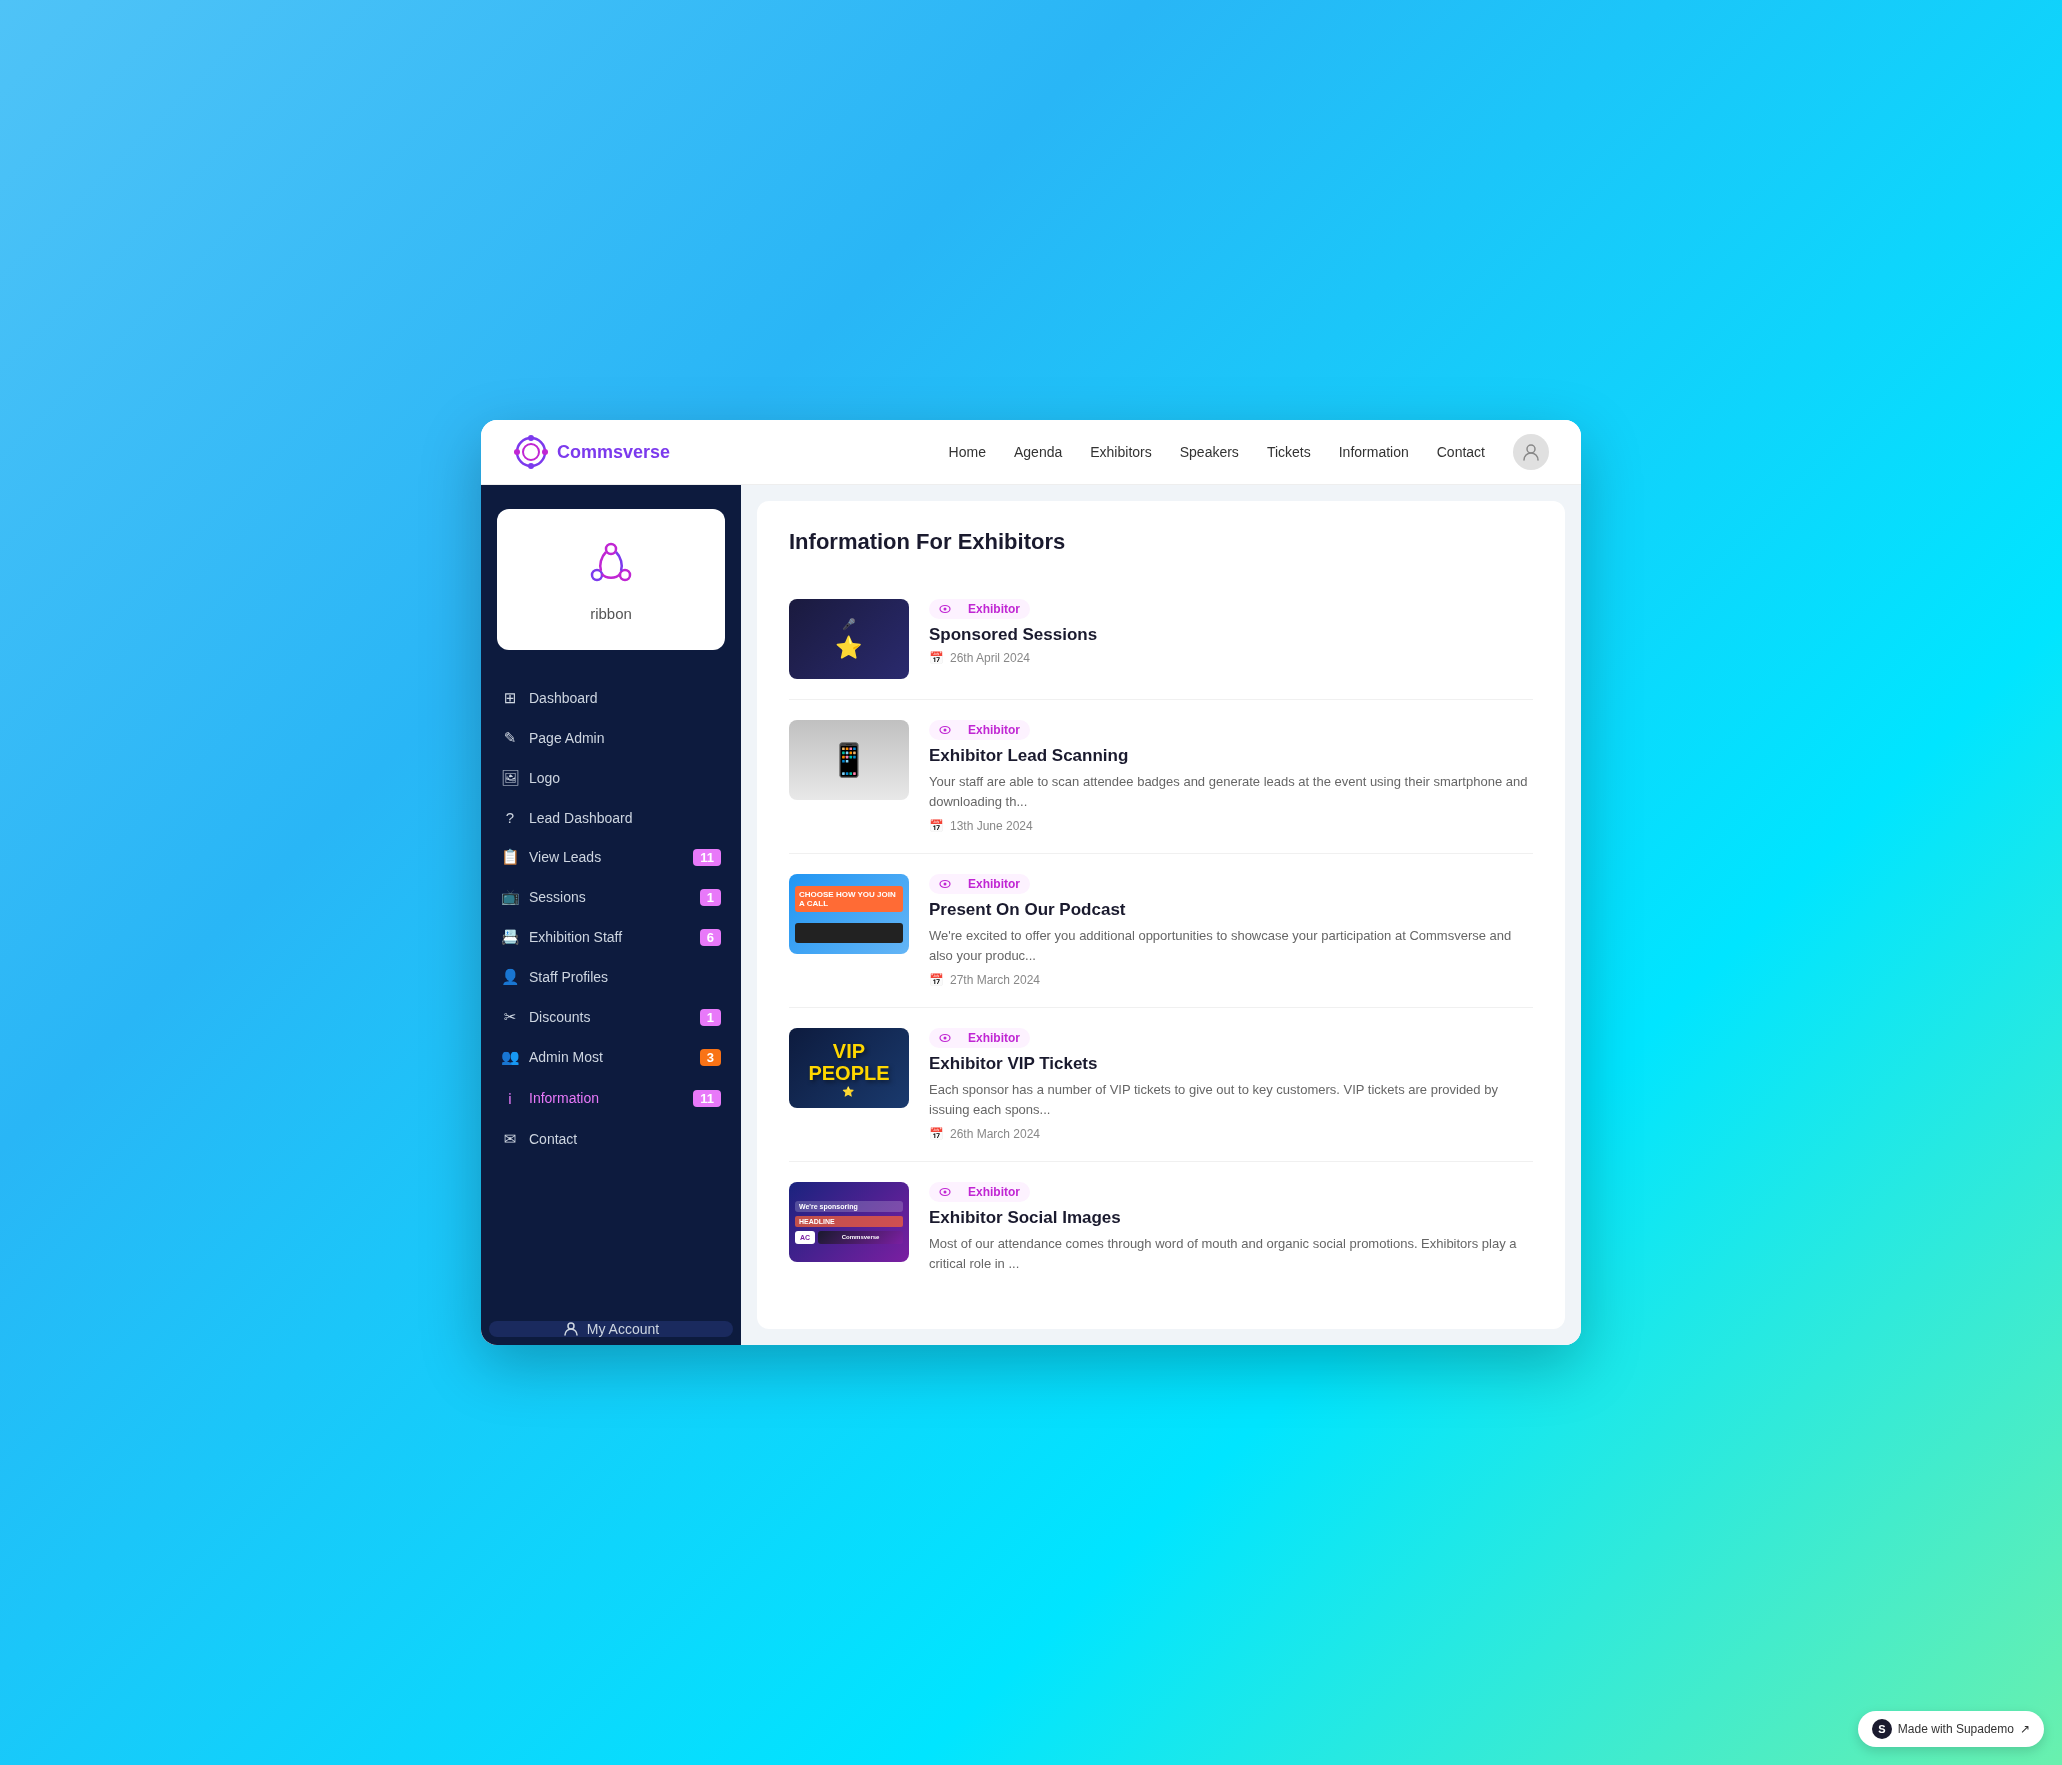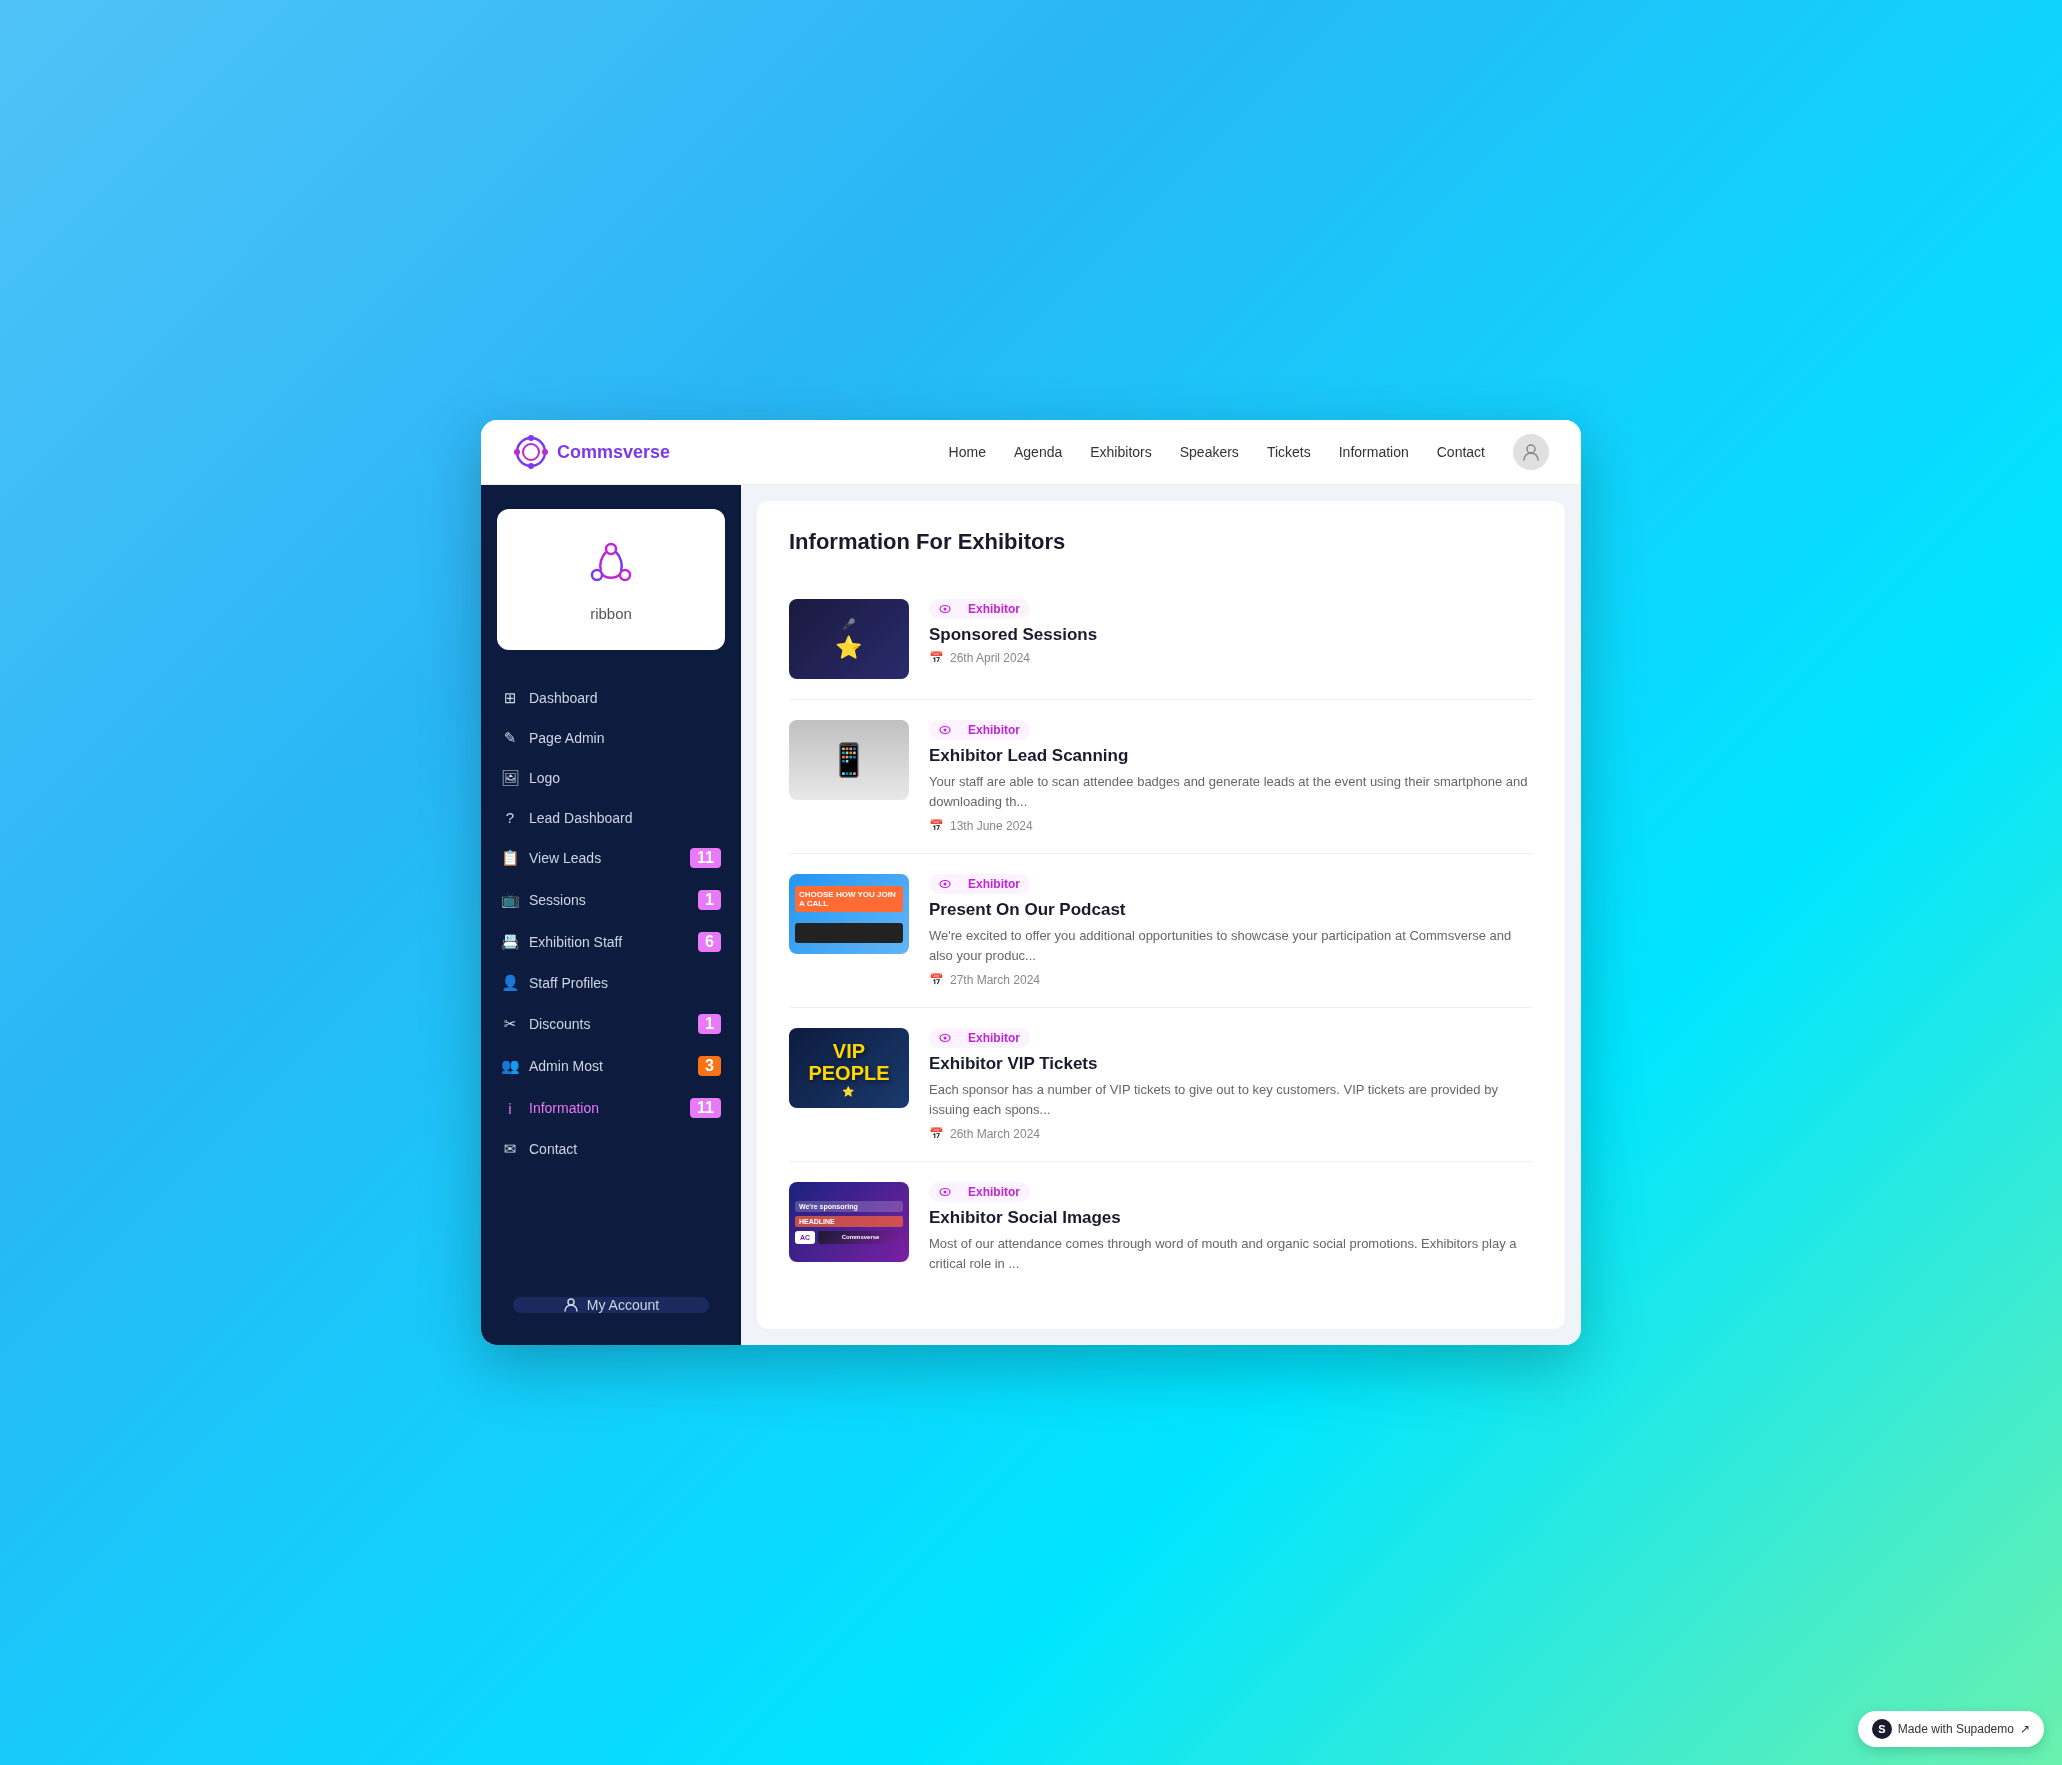--- a/index.html
+++ b/index.html
@@ -123,31 +123,31 @@
     }
     .sidebar-item-icon {
       width: 18px;
       text-align: center;
       font-size: 15px;
     }
     .sidebar-badge {
       margin-left: auto;
       background: #e879f9;
       color: #fff;
-      font-size: 16px;
+      font-size: 13px;
       font-weight: 700;
       border-radius: 4px;
       padding: 1px 7px;
       min-width: 20px;
       text-align: center;
     }
     .sidebar-badge.orange { background: #f97316; }
     .my-account-btn {
       background: #1a2a5e;
-      margin: 32px;
+      margin: 8px;
       border-radius: 8px;
       display: flex;
       align-items: flex-start;
       justify-content: center;
       gap: 8px;
       color: #cdd5e0;
       font-size: 14px;
       cursor: pointer;
     }
     

